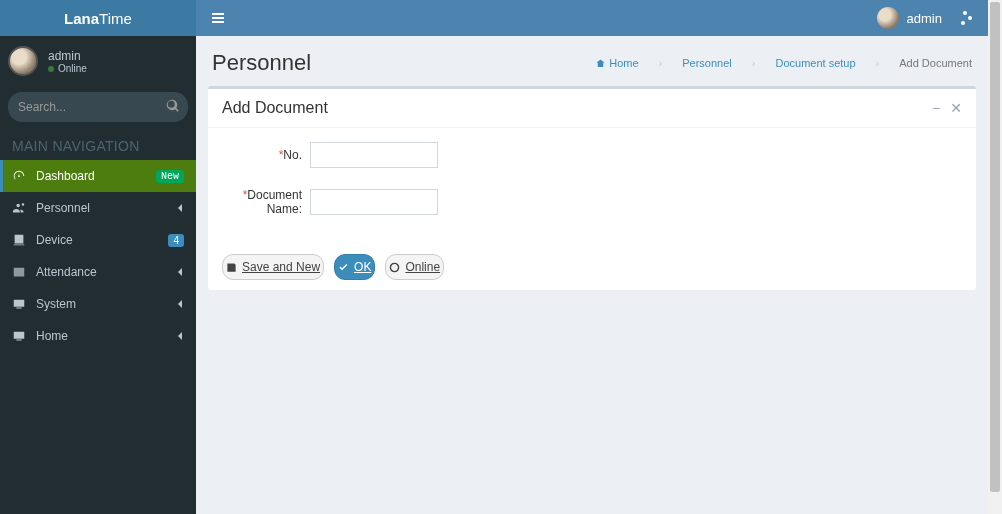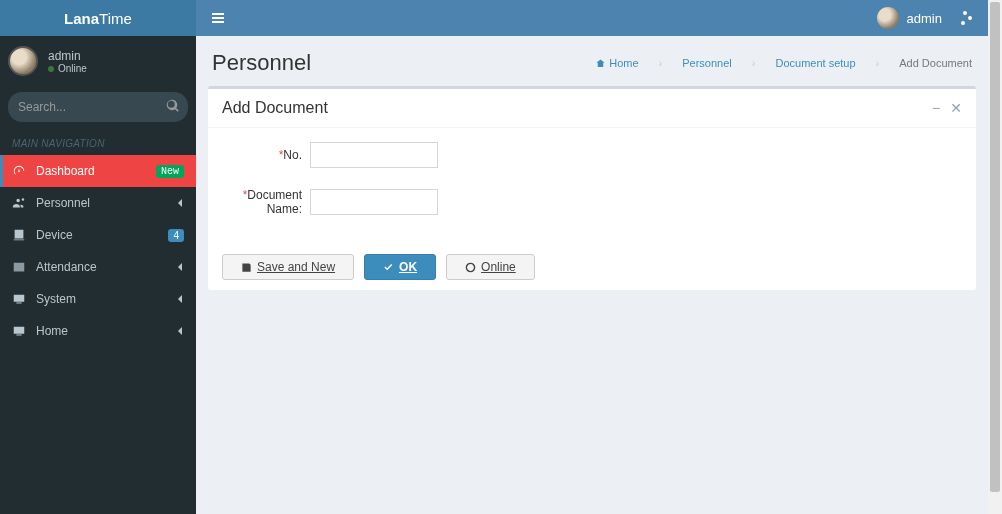--- a/index.html
+++ b/index.html
@@ -63,37 +63,36 @@
   padding: 0 28px 0 10px;
   color: #ccc;
   font-size: 12px;
 }
 .search input::placeholder { color: #999; }
 .search .sicon {
   position: absolute; right: 8px; top: 7px;
   color: #999; width:14px; height:14px;
 }
 .nav-header {
-  font-size: 10px;
+  font-size: 14px;
   color: #4b646f;
   padding: 10px 12px 6px;
   letter-spacing: 0.3px;
-  font-style: italic;
 }
 .nav-item {
   display: flex;
   align-items: center;
   padding: 9px 12px;
   color: #b8c7ce;
   font-size: 12px;
   cursor: pointer;
   gap: 10px;
 }
 .nav-item.active {
-  background: #ef4444;
+  background: #4d7c0f;
   color: #fff;
   border-left: 3px solid #3c8dbc;
   padding-left: 9px;
 }
 .nav-item .nicon { width:14px; height:14px; flex-shrink:0; }
 .nav-item .label { flex: 1; }
 .nav-item .right {
   font-size: 10px;
   padding: 1px 5px;
   border-radius: 3px;
@@ -162,25 +161,25 @@
 .form-input {
   width: 128px; height: 26px; border:1px solid #d2d6de;
   padding: 0 6px; font-size:12px;
 }
 
 .box-footer {
   padding: 10px 14px; display:flex; gap:10px;
 }
 .btn {
   border:1px solid #ccc; background:#f4f4f4; color:#444;
-  padding: 5px 18px; font-size:12px; border-radius:3px;
+  padding: 5px 3px; font-size:12px; border-radius:11px;
   display:inline-flex; align-items:center; gap:5px;
   cursor:pointer; text-decoration: underline;
 }
-.btn.primary { background:#3c8dbc; border-color:#367fa9; color:#fff;font-weight:bold; }
+.btn.primary { background:#3c8dbc; border-color:#367fa9; color:#fff; }
 .btn .bicon { width:11px; height:11px; }
 
 
 .scrollbar {
   position: fixed; right:0; top:0; bottom:0; width:14px;
   background:#f1f1f1;
 }
 .scrollbar .thumb {
   position:absolute; left:2px; right:2px; top:2px; height:490px;
   background:#c1c1c1; border-radius:2px;

